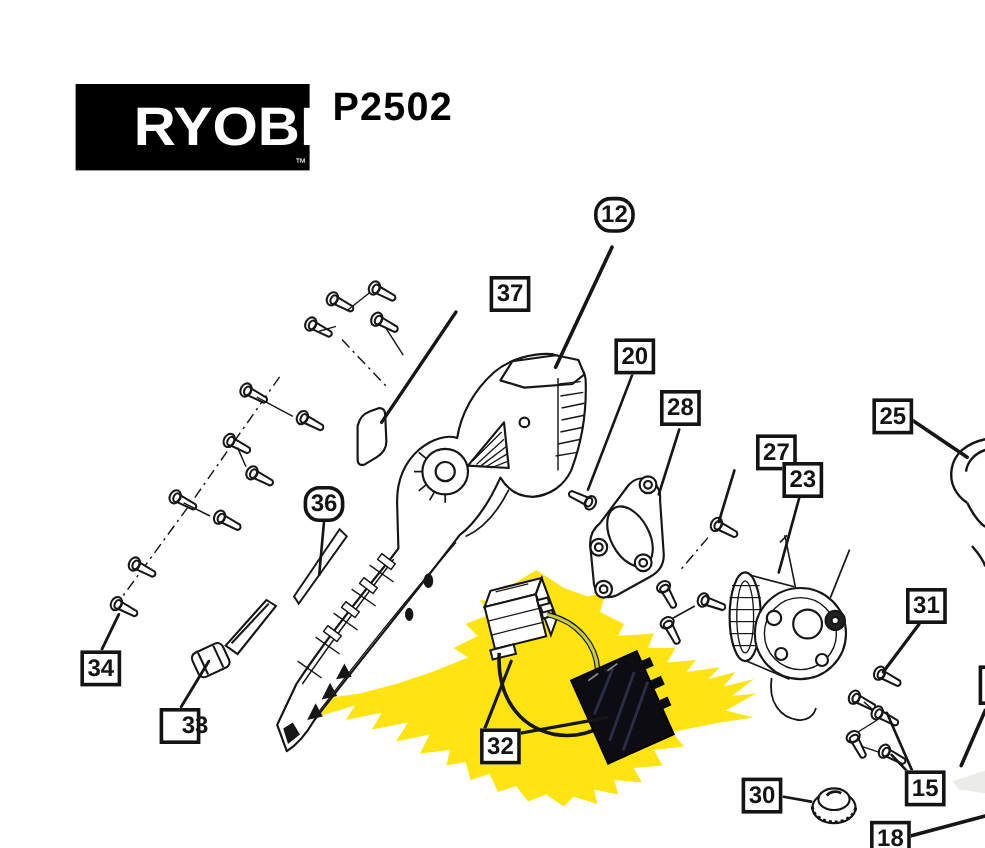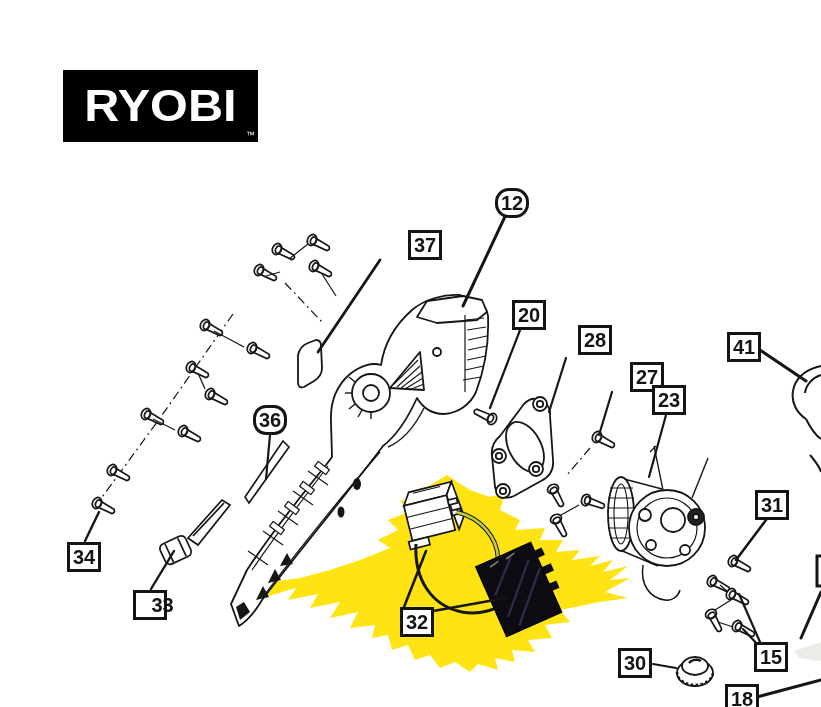--- a/index.html
+++ b/index.html
@@ -1,39 +1,40 @@
 <!DOCTYPE html>
 <html><head>
 <meta charset="utf-8">
 <style>
   html,body{margin:0;padding:0;background:#fff;}
   #stage{position:relative;width:821px;height:707px;overflow:hidden;background:#fff;
          font-family:"Liberation Sans",sans-serif;}
   #art{position:absolute;left:0;top:0;z-index:1;}
   .logo-box{position:absolute;left:63px;top:70px;width:195px;height:72px;background:#000;
-            display:flex;align-items:center;justify-content:center;z-index:2;}
+            display:flex;align-items:center;justify-content:flex-end;z-index:2;}
   .brand{color:#fff;font-weight:900;font-size:45px;letter-spacing:0px;transform:scaleX(1.08);
          font-family:"Liberation Sans",sans-serif;}
   .tm{position:absolute;right:3px;bottom:2px;color:#fff;font-size:9px;font-weight:400;}
   .model{position:absolute;left:277px;top:70px;font-weight:800;font-size:33px;color:#000;
          letter-spacing:1px;z-index:2;font-family:"Liberation Sans",sans-serif;}
   .callout{position:absolute;width:34px;height:30px;box-sizing:border-box;border:3px solid #141414;
            background:#fff;color:#141414;font-weight:700;font-size:20px;display:flex;
            align-items:center;justify-content:center;z-index:3;cursor:pointer;
            font-family:"Liberation Sans",sans-serif;}
 </style>
 </head>
 <body>
 
 <div id="stage">
 
   <div class="logo-box">
     <span class="brand">RYOBI</span>
     <span class="tm">™</span>
   </div>
+  <div class="model">P2502</div>
 
   <svg id="art" width="821" height="707" viewBox="0 0 821 707">
 
     <defs>
       <g id="screw" fill="#fff" stroke="#161616" stroke-width="1.7">
         <path d="M 3,-3.2 L 18,-2.4 Q 21,0 18,2.4 L 3,3.2 Z"></path>
         <ellipse cx="0" cy="0" rx="4.4" ry="5.8"></ellipse>
         <ellipse cx="1.4" cy="0" rx="2.6" ry="3.8"></ellipse>
       </g>
     </defs>
@@ -302,27 +303,27 @@
       <line x1="404" y1="607" x2="426" y2="551" stroke-width="2.6"></line>
       <line x1="422" y1="613" x2="506" y2="598" stroke-width="2.6"></line>
       <line x1="653" y1="664" x2="676" y2="668" stroke-width="2.2"></line>
       <line x1="760" y1="642" x2="739" y2="594" stroke-width="2.2"></line>
       <line x1="760" y1="647" x2="743" y2="629" stroke-width="2.2"></line>
       <line x1="757" y1="697" x2="821" y2="680" stroke-width="3"></line>
     </g>
   </svg>
 
   <div id="callout-layer">
-      <div class="callout" style="left: 495px; top: 188px; border-radius: 14px;">12</div>
+      <div class="callout" style="left: 495px; top: 164px; border-radius: 14px;">12</div>
       <div class="callout" style="left: 363px; top: 230px; margin-left: 45px;">37</div>
-      <div class="callout" style="left: 512px; top: 300px;">20</div>
-      <div class="callout" style="left: 578px; top: 325px;">28</div>
+      <div class="callout" style="left: 512px; top: 282px;">20</div>
+      <div class="callout" style="left: 550px; top: 325px;">28</div>
       <div class="callout" style="left: 598px; top: 362px; margin-left: 32px;">27</div>
       <div class="callout" style="left: 652px; top: 385px;">23</div>
-      <div class="callout" style="left: 727px; top: 332px;">41</div>
+      <div class="callout" style="left: 727px; top: 332px;">25</div>
       <div class="callout" style="left: 253px; top: 405px; border-radius: 13px;">36</div>
       <div class="callout" style="left: 755px; top: 490px; text-align: right;">31</div>
       <div class="callout" style="left: 67px; top: 542px;">34</div>
       <div class="callout" style="left: 133px; top: 590px; padding-left: 25px;">33</div>
       <div class="callout" style="left: 387px; top: 607px; margin-left: 13px;">32</div>
       <div class="callout" style="left: 618px; top: 648px;">30</div>
       <div class="callout" style="left: 754px; top: 642px;">15</div>
       <div class="callout" style="left: 725px; top: 684px;">18</div>
     </div>
 </div>

